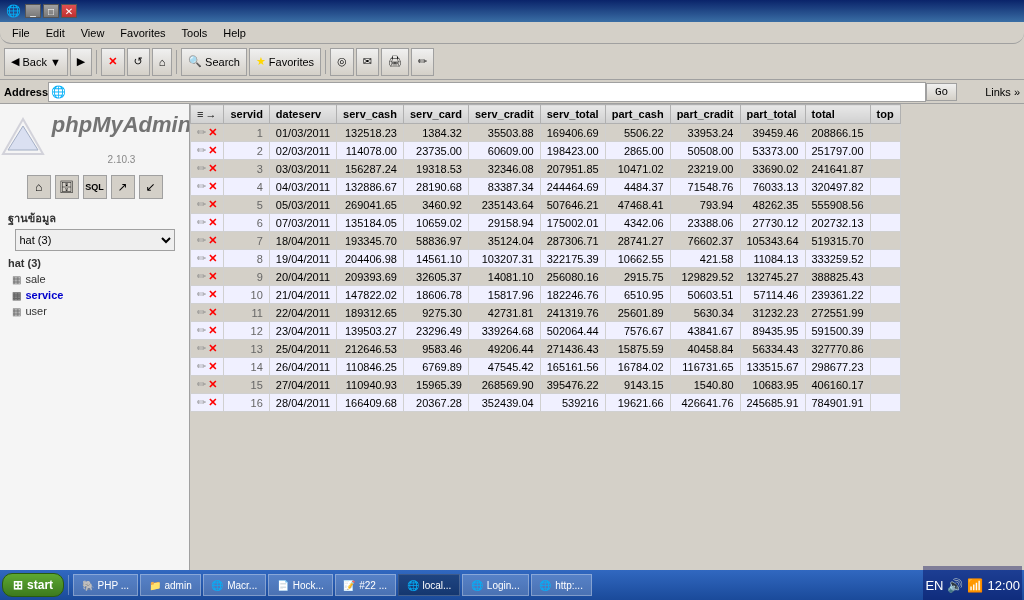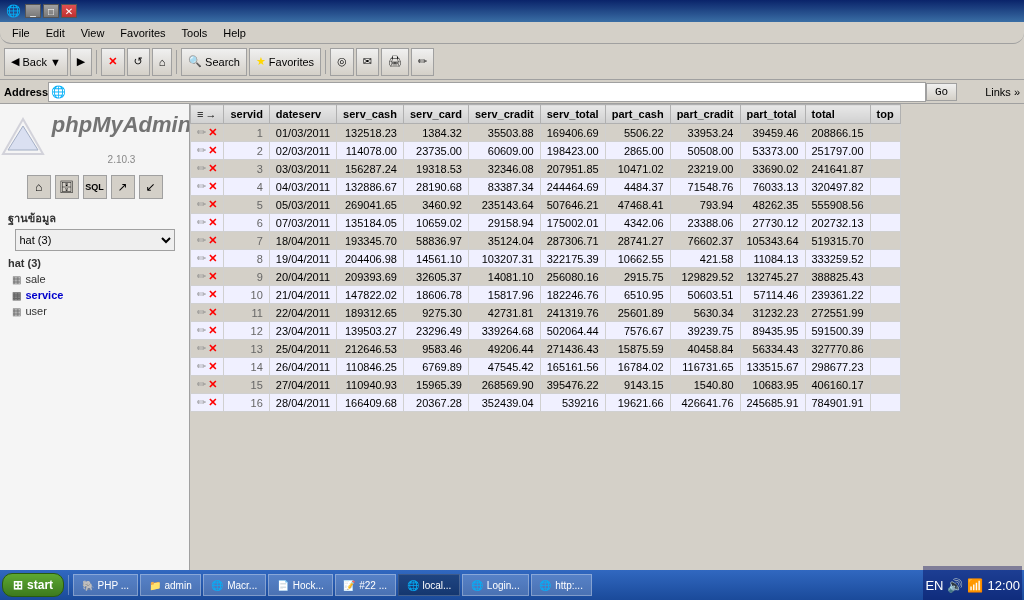--- a/index.html
+++ b/index.html
@@ -597,21 +597,21 @@
           <span class="del-icon">✕</span>
         </div>
       </td>
       <td class="row-num">12</td>
       <td>23/04/2011</td>
       <td class="num-cell">139503.27</td>
       <td class="num-cell">23296.49</td>
       <td class="num-cell">339264.68</td>
       <td class="num-cell">502064.44</td>
       <td class="num-cell">7576.67</td>
-      <td class="num-cell">39239.75</td>
+      <td class="num-cell">43841.67</td>
       <td class="num-cell">89435.95</td>
       <td class="num-cell">591500.39</td>
       <td></td>
     </tr>
             <tr>
       <td>
         <div class="action-cell">
           <span class="edit-icon">✏</span>
           <span class="del-icon">✕</span>
         </div>

